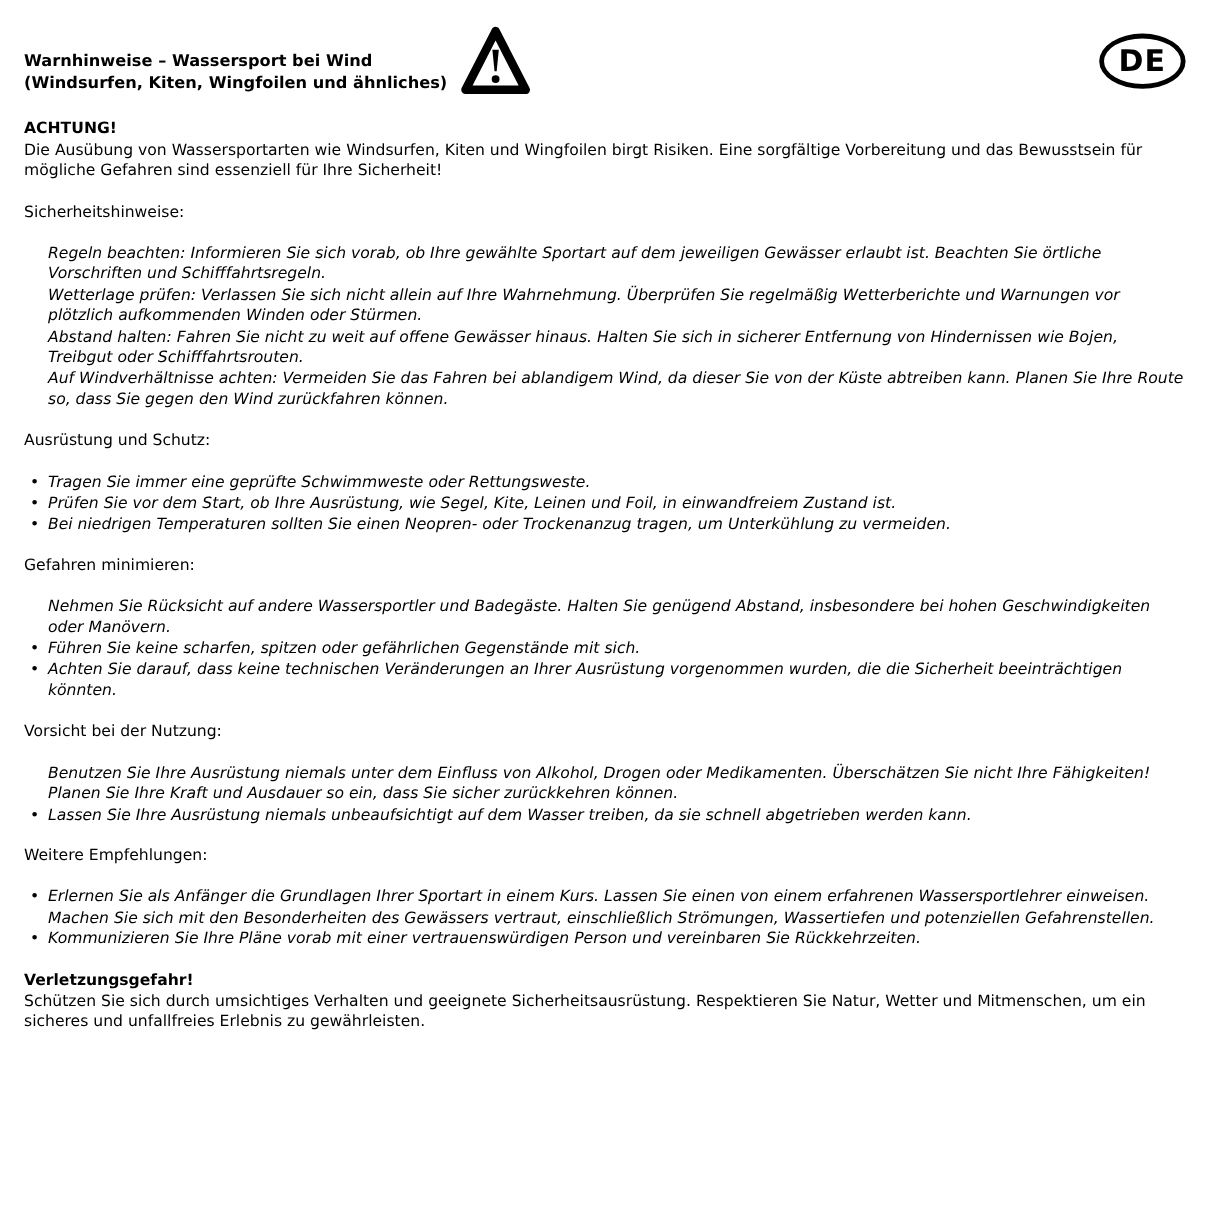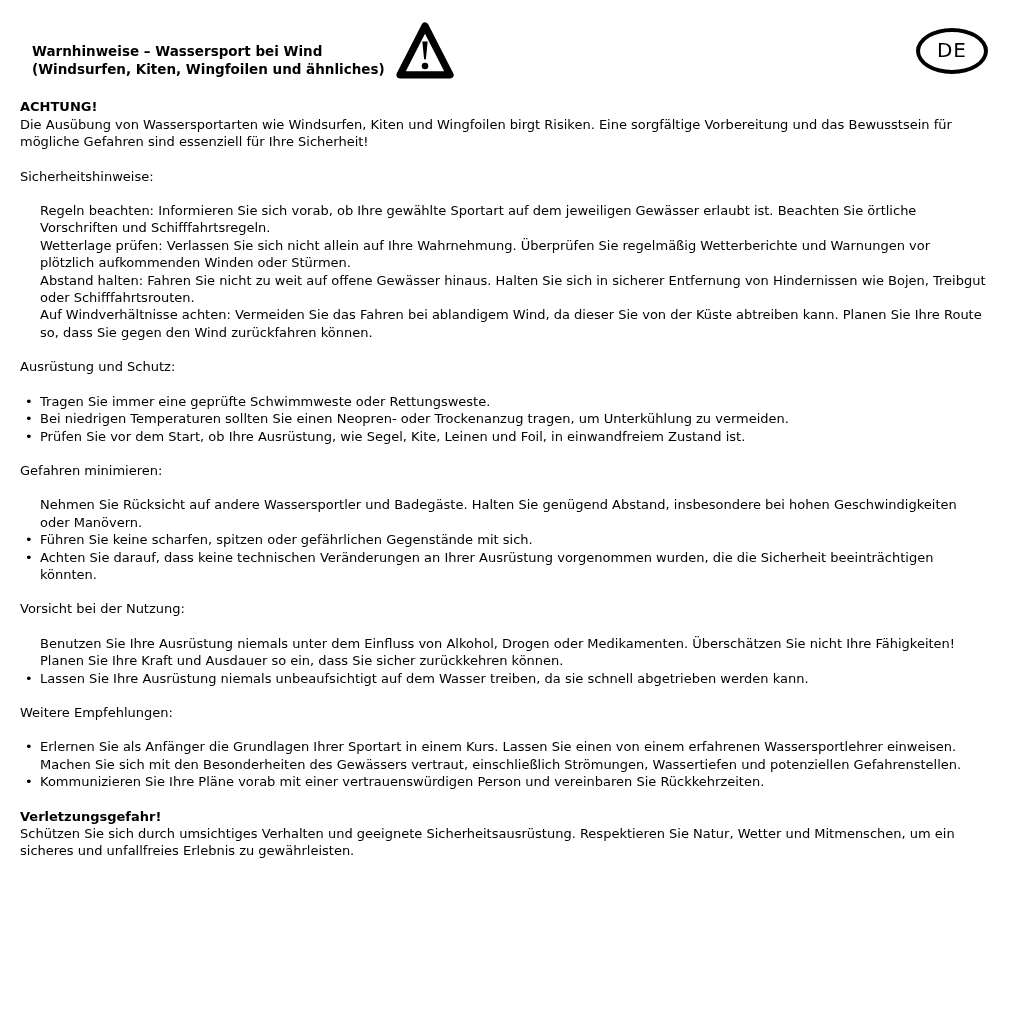--- a/index.html
+++ b/index.html
@@ -24,54 +24,54 @@
     display: flex;
     align-items: flex-start;
     margin-top: 18px;
   }
   .title {
     font-weight: bold;
     font-size: 13.5px;
     line-height: 18px;
     padding-top: 24px;
     white-space: nowrap;
-    margin-left: 12px;
   }
   .warning-triangle {
     margin-left: 10px;
     margin-top: 2px;
     flex: 0 0 auto;
   }
   .lang-badge {
     margin-left: auto;
     margin-top: 10px;
     width: 72px;
     height: 46px;
     border: 4px solid #000;
     border-radius: 50%;
     display: flex;
     align-items: center;
     justify-content: center;
-    font-weight: normal;
-    font-size: 20px;
+    font-weight: bold;
+    font-size: 25px;
     letter-spacing: 1px;
     flex: 0 0 auto;
   }
   
   .para { margin: 8px 0; }
   .para.intro { margin-top: 12px; }
   .b { font-weight: bold; }
   .heading {
     font-weight: normal;
     margin: 17px 0;
   }
   .list {
     list-style: none;
     margin: 17px 0;
     padding: 0 0 0 20px;
+    font-style: italic;
   }
   .item { position: relative; }
   .item.bulleted::before {
     content: "\2022";
     position: absolute;
     left: -15px;
     top: 0;
   }
 </style>
 </head>
@@ -124,25 +124,25 @@
   </section>
 
   <section class="section">
     <p class="heading">Ausrüstung und Schutz:</p>
     <ul class="list">
   <li class="item bulleted">
     <span>Tragen Sie immer eine geprüfte Schwimmweste oder Rettungsweste.</span>
   </li>
 
   <li class="item bulleted">
-    <span>Bei niedrigen Temperaturen sollten Sie einen Neopren- oder Trockenanzug tragen, um Unterkühlung zu vermeiden.</span>
+    <span>Prüfen Sie vor dem Start, ob Ihre Ausrüstung, wie Segel, Kite, Leinen und Foil, in einwandfreiem Zustand ist.</span>
   </li>
 
   <li class="item bulleted">
-    <span>Prüfen Sie vor dem Start, ob Ihre Ausrüstung, wie Segel, Kite, Leinen und Foil, in einwandfreiem Zustand ist.</span>
+    <span>Bei niedrigen Temperaturen sollten Sie einen Neopren- oder Trockenanzug tragen, um Unterkühlung zu vermeiden.</span>
   </li>
 </ul>
   </section>
 
   <section class="section">
     <p class="heading">Gefahren minimieren:</p>
     <ul class="list">
   <li class="item">
     <span>Nehmen Sie Rücksicht auf andere Wassersportler und Badegäste. Halten Sie genügend Abstand, insbesondere bei hohen Geschwindigkeiten oder Manövern.</span>
   </li>

